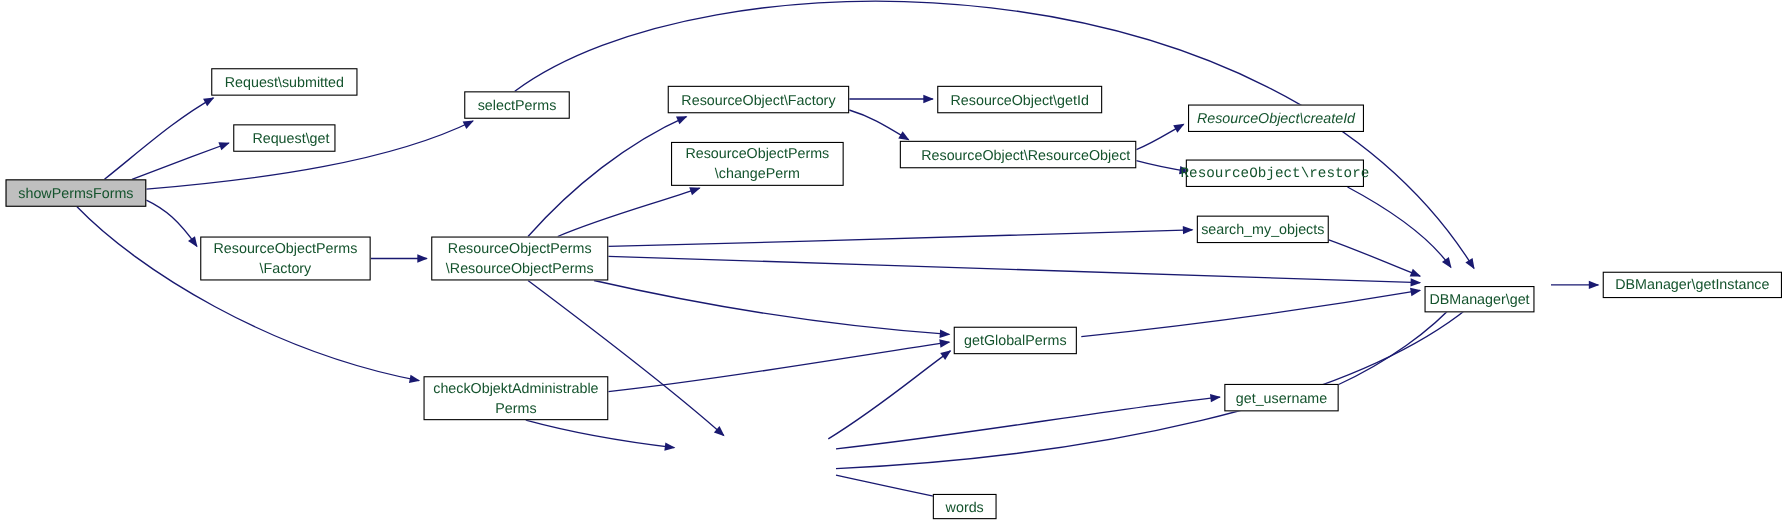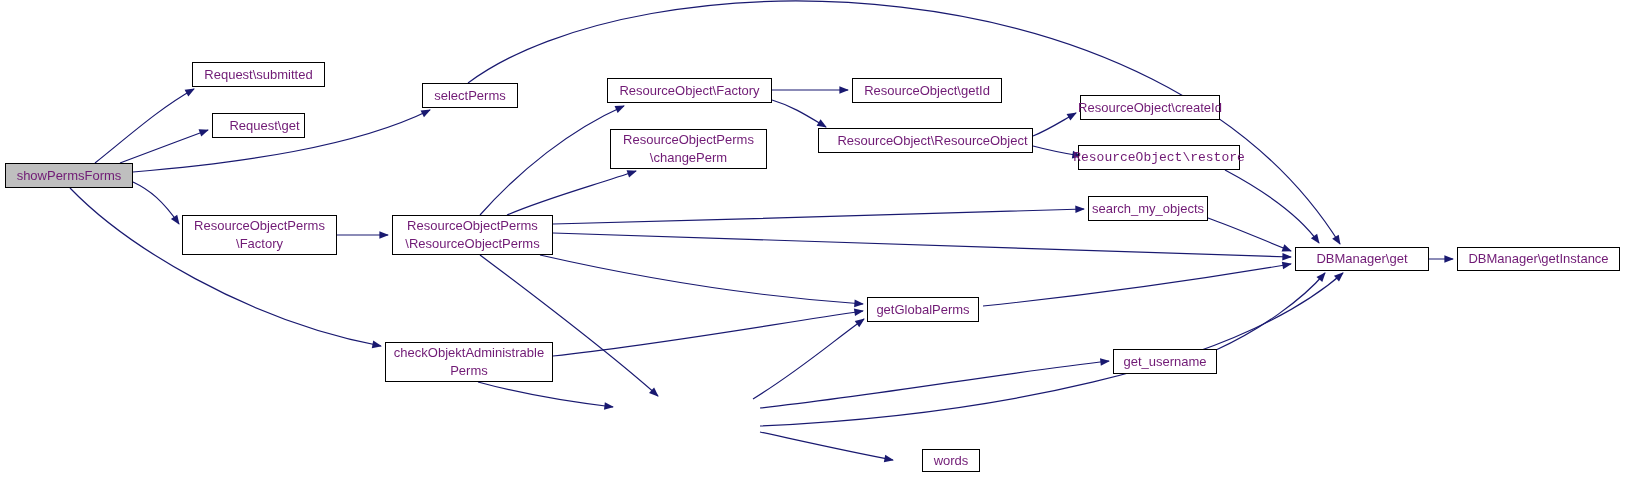--- a/index.html
+++ b/index.html
@@ -30,21 +30,21 @@
     position: absolute;
     box-sizing: border-box;
     background: var(--node-fill, #ffffff);
     border: 1px solid var(--node-border, #000000);
     display: flex;
     align-items: center;
     justify-content: center;
     text-align: center;
     font-size: 13px;
     line-height: 1.35;
-    color: #701a75;
+    color: #14532d;
     cursor: pointer;
     z-index: 2;
   }
   .node.highlight {
     background: var(--highlight-fill, #bfbfbf);
   }
   .node .label {
     white-space: pre-line;
     padding: 0 3px;
   }
@@ -106,30 +106,30 @@
     <div class="node" style="left: 852px; top: 78px; width: 150px; height: 25px;">
       <span class="label">ResourceObject\getId</span>
     </div>
     <div class="node" style="left: 610px; top: 129px; width: 157px; height: 40px;">
       <span class="label">ResourceObjectPerms
 \changePerm</span>
     </div>
     <div class="node" style="left: 818px; top: 128px; width: 215px; height: 25px; padding-left: 14px;">
       <span class="label">ResourceObject\ResourceObject</span>
     </div>
-    <div class="node" style="left: 1080px; top: 95px; width: 140px; height: 25px;">
+    <div class="node" style="left: 1080px; top: 95px; width: 160px; height: 25px; font-style: italic;">
       <span class="label">ResourceObject\createId</span>
     </div>
     <div class="node" style="left: 1078px; top: 145px; width: 162px; height: 25px; font-family: Liberation Mono, monospace;">
       <span class="label">ResourceObject\restore</span>
     </div>
     <div class="node" style="left: 1088px; top: 196px; width: 120px; height: 25px;">
       <span class="label">search_my_objects</span>
     </div>
-    <div class="node" style="left: 1295px; top: 247px; width: 134px; height: 24px;">
+    <div class="node" style="left: 1295px; top: 260px; width: 100px; height: 24px;">
       <span class="label">DBManager\get</span>
     </div>
     <div class="node" style="left: 1457px; top: 247px; width: 163px; height: 24px;">
       <span class="label">DBManager\getInstance</span>
     </div>
     <div class="node" style="left: 182px; top: 215px; width: 155px; height: 40px;">
       <span class="label">ResourceObjectPerms
 \Factory</span>
     </div>
     <div class="node" style="left: 392px; top: 215px; width: 161px; height: 40px;">
@@ -139,16 +139,16 @@
     <div class="node" style="left: 867px; top: 297px; width: 112px; height: 25px;">
       <span class="label">getGlobalPerms</span>
     </div>
     <div class="node" style="left: 385px; top: 342px; width: 168px; height: 40px;">
       <span class="label">checkObjektAdministrable
 Perms</span>
     </div>
     <div class="node" style="left: 1113px; top: 349px; width: 104px; height: 25px;">
       <span class="label">get_username</span>
     </div>
-    <div class="node" style="left: 922px; top: 449px; width: 58px; height: 23px;">
+    <div class="node" style="left: 848px; top: 449px; width: 58px; height: 23px;">
       <span class="label">words</span>
     </div>
   </div>
 
 </body></html>

